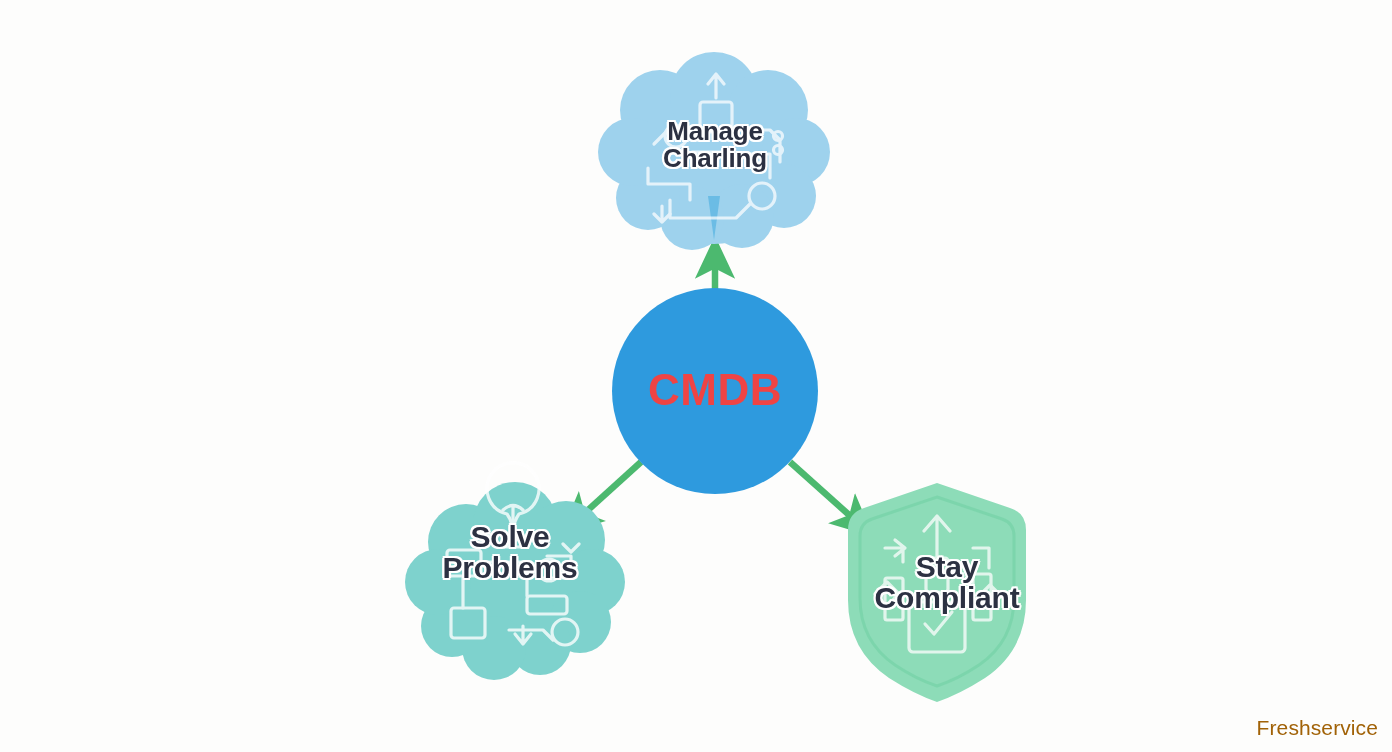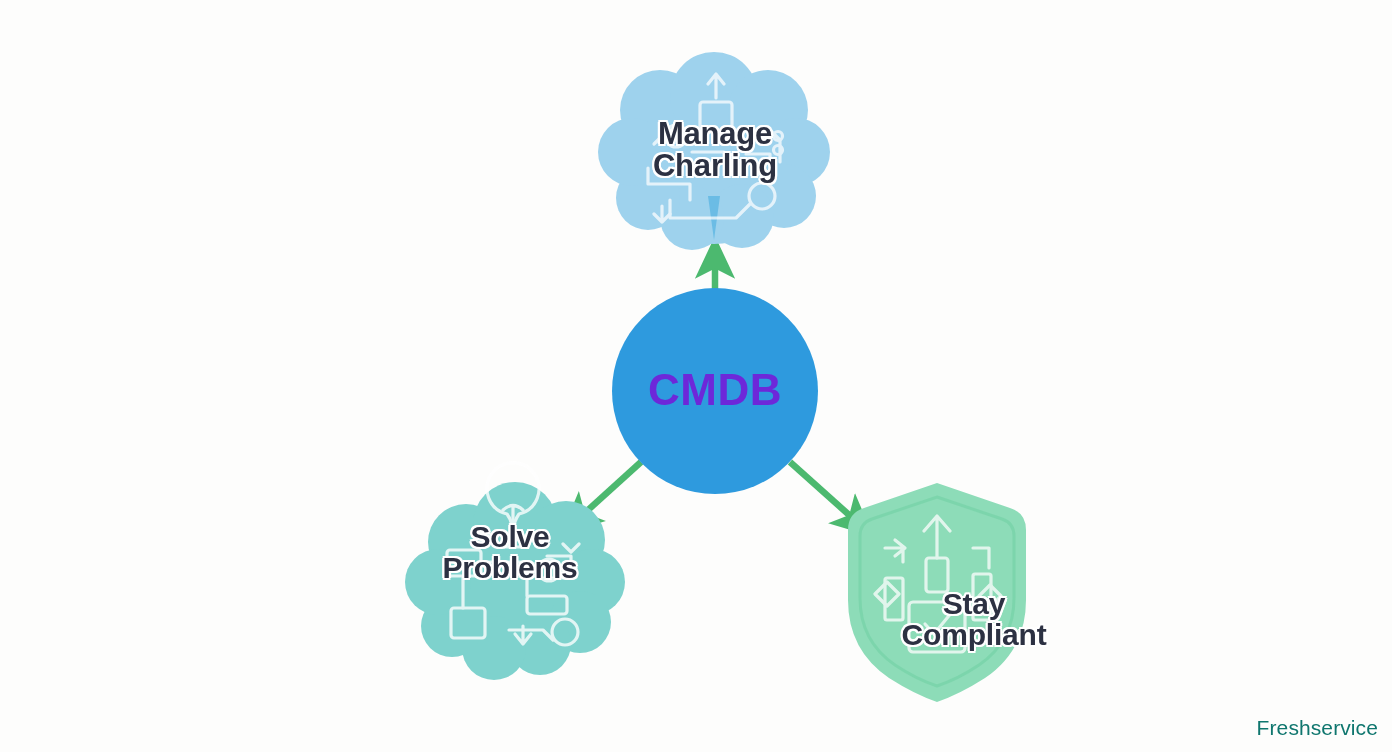--- a/index.html
+++ b/index.html
@@ -44,56 +44,55 @@
        0 -2.2px 0 #ffffff,
        0  2.2px 0 #ffffff;
     pointer-events: none;
     user-select: none;
   }
 
   #label-manage-change {
     left: 595px;
     top: 118px;
     width: 240px;
-    font-size: 31px;
+    font-size: 26px;
   }
   #label-solve-problems {
     left: 390px;
     top: 522px;
     width: 240px;
     font-size: 30px;
   }
   #label-stay-compliant {
-    left: 854px;
+    left: 827px;
     top: 552px;
     width: 240px;
     font-size: 30px;
-    margin-top: 37px;
   }
 
   #center-label {
     position: absolute;
     left: 612px;
     top: 365px;
     width: 206px;
     text-align: center;
     font-size: 44px;
     font-weight: bold;
-    color: #6d28d9;
+    color: #ef4444;
     letter-spacing: 0.5px;
     pointer-events: none;
     user-select: none;
   }
 
   #watermark {
     position: absolute;
     right: 14px;
     bottom: 12px;
     font-size: 21px;
-    color: #0f766e;
+    color: #a16207;
     letter-spacing: 0.1px;
     user-select: none;
   }
 </style>
 </head>
 <body>
 
 <div id="stage">
 
   <svg id="diagram-svg" viewBox="0 0 1392 752">

